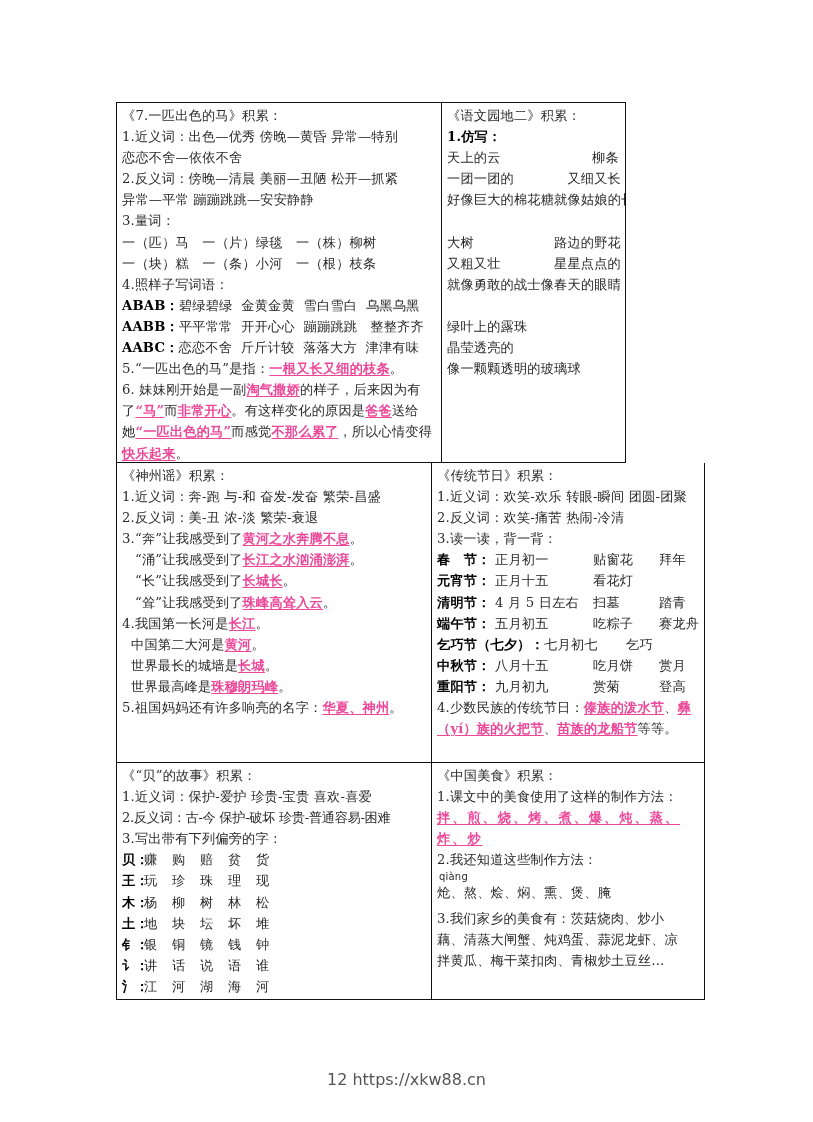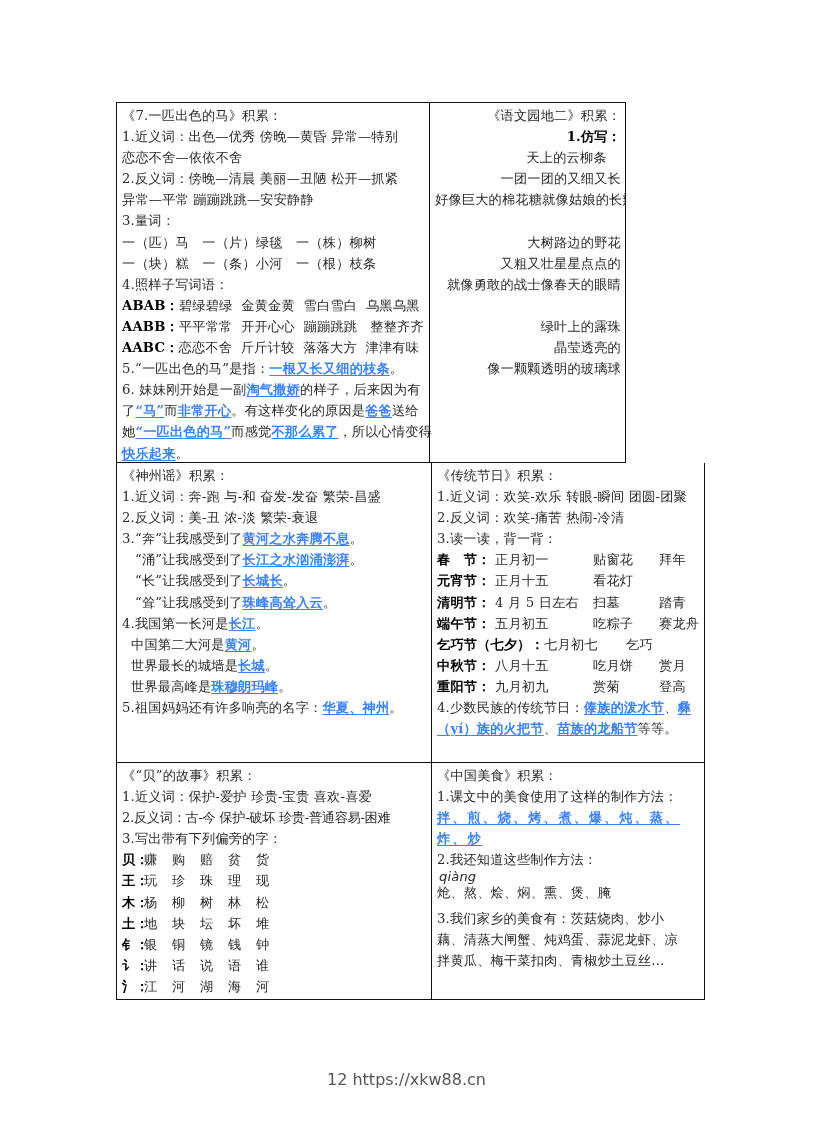--- a/index.html
+++ b/index.html
@@ -6,37 +6,37 @@
   html, body { width: 813px; height: 1122px; background: #ffffff; overflow: hidden; }
   body { position: relative; font-family: "DejaVu Serif", "Liberation Serif", serif; color: #2a2a2a; }
 
   .tbl { position: absolute; border: 1.5px solid #111; }
   .cell { position: absolute; top: 0; bottom: 0; padding: 2px 4px 0 5px; overflow: hidden; }
   .cell.right { border-left: 1.5px solid #111; }
 
   .ln { font-size: 13.2px; line-height: 21.1px; white-space: nowrap; letter-spacing: 0.2px; }
   .ln.wrap { white-space: normal; }
   .b { font-weight: bold; color: #000; }
-  .u { font-weight: bold; color: #3b82f6; text-decoration: underline; text-underline-offset: 2px; text-decoration-thickness: 1.3px; }
+  .u { font-weight: bold; color: #ec4899; text-decoration: underline; text-underline-offset: 2px; text-decoration-thickness: 1.3px; }
   .blank { height: 21.1px; }
 
   .two { display: flex; }
   .two > span:first-child { width: 145px; display: inline-block; }
 
   .fest { display: flex; }
   .fest .nm { font-weight: bold; color: #000; display: inline-block; width: 58px; }
   .fest .dt { display: inline-block; width: 98px; }
   .fest .c1 { display: inline-block; width: 66px; }
 
   .rad { display: flex; }
   .rad .rk { font-weight: bold; color: #000; display: inline-block; width: 22px; }
   .rad .ch { display: inline-block; width: 28px; }
 
   .pinyin-wrap { position: relative; padding-top: 10px; }
-  .py { position: absolute; top: 0; left: 2px; font-size: 13px; line-height: 10px; font-family: "DejaVu Sans", sans-serif; font-style: italic; }
+  .py { position: absolute; top: 0; left: 2px; font-size: 10px; line-height: 10px; font-family: "DejaVu Sans", sans-serif; }
 
   .footer { position: absolute; top: 1070px; left: 0; width: 813px; text-align: center; font-family: "DejaVu Sans", "Liberation Sans", sans-serif; font-size: 16px; color: #555; }
 </style>
 </head>
 <body>
 
 <div class="tbl" style="left:116px; top:102px; width:510px; height:361px;">
   <div class="cell" style="left:0; width:324px;">
     <div class="ln">《7.一匹出色的马》积累：</div>
     <div class="ln">1.近义词：出色—优秀 傍晚—黄昏 异常—特别</div>
@@ -48,21 +48,21 @@
     <div class="ln">一（块）糕　一（条）小河　一（根）枝条</div>
     <div class="ln">4.照样子写词语：</div>
     <div class="ln"><span class="b">ABAB：</span><span style="white-space:pre">碧绿碧绿  金黄金黄  雪白雪白  乌黑乌黑</span></div>
     <div class="ln"><span class="b">AABB：</span><span style="white-space:pre">平平常常  开开心心  蹦蹦跳跳   整整齐齐</span></div>
     <div class="ln"><span class="b">AABC：</span><span style="white-space:pre">恋恋不舍  斤斤计较  落落大方  津津有味</span></div>
     <div class="ln"><span>5.“一匹出色的马”是指：</span><span class="u">一根又长又细的枝条</span><span>。</span></div>
     <div class="ln wrap">
       <span>6. 妹妹刚开始是一副</span><span class="u">淘气撒娇</span><span>的样子，后来因为有了</span><span class="u">“马”</span><span>而</span><span class="u">非常开心</span><span>。有这样变化的原因是</span><span class="u">爸爸</span><span>送给她</span><span class="u">“一匹出色的马”</span><span>而感觉</span><span class="u">不那么累了</span><span>，所以心情变得</span><span class="u">快乐起来</span><span>。</span>
     </div>
   </div>
-  <div class="cell right" style="left:312px; right:0;text-align:right;">
+  <div class="cell right" style="left:324px; right:0;">
     <div class="ln">《语文园地二》积累：</div>
     <div class="ln b">1.仿写：</div>
     <div class="ln two">
         <span>天上的云</span>
         <span>柳条</span>
       </div>
     <div class="ln two">
         <span>一团一团的</span>
         <span>又细又长</span>
       </div>

